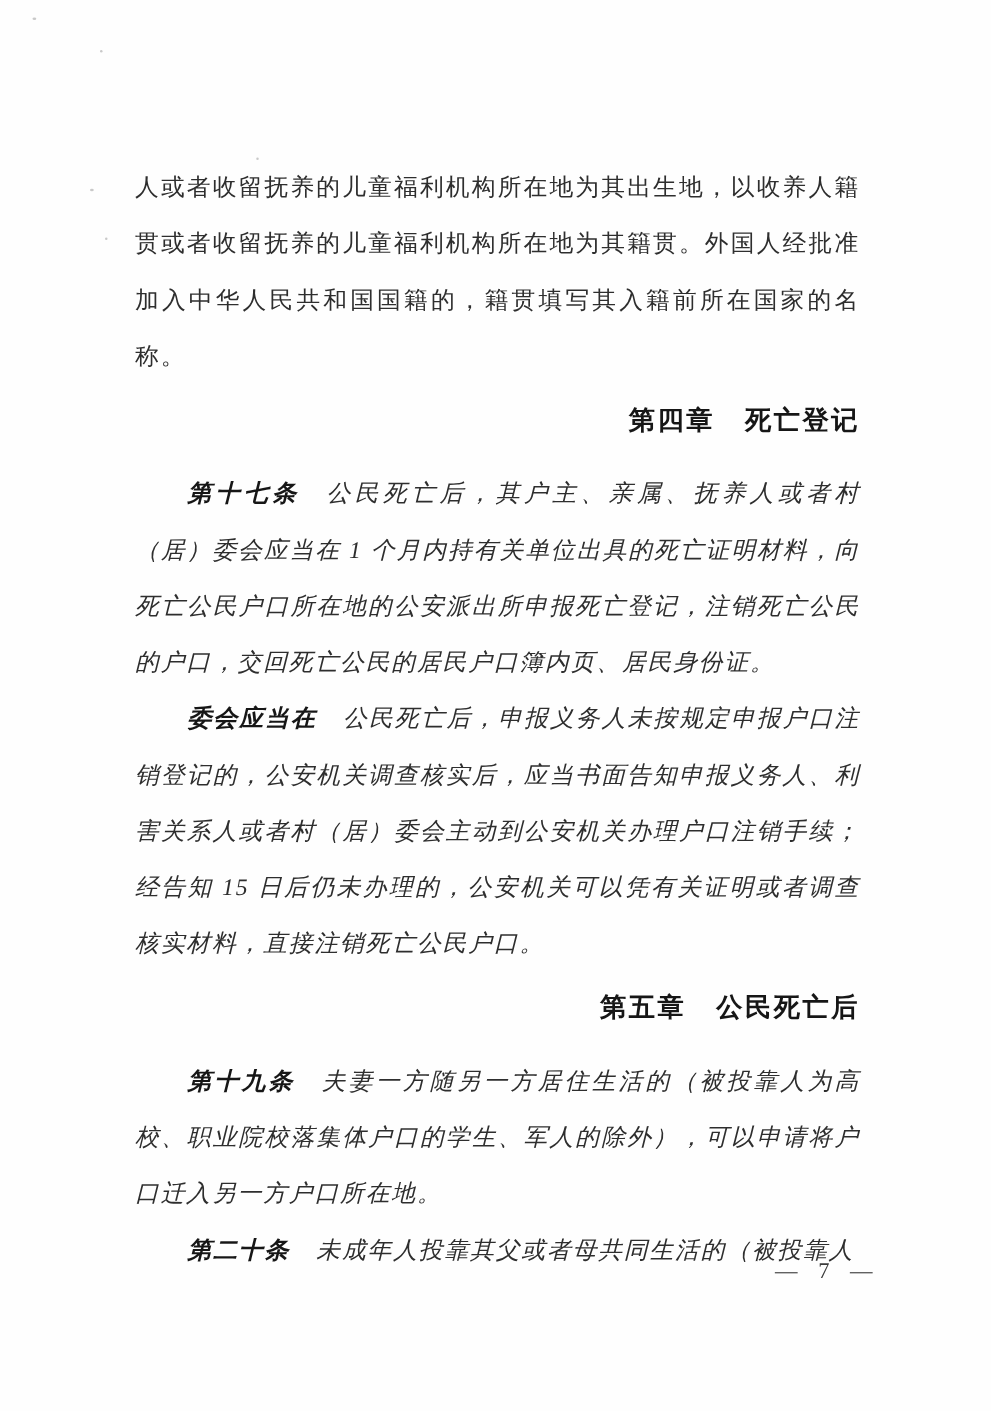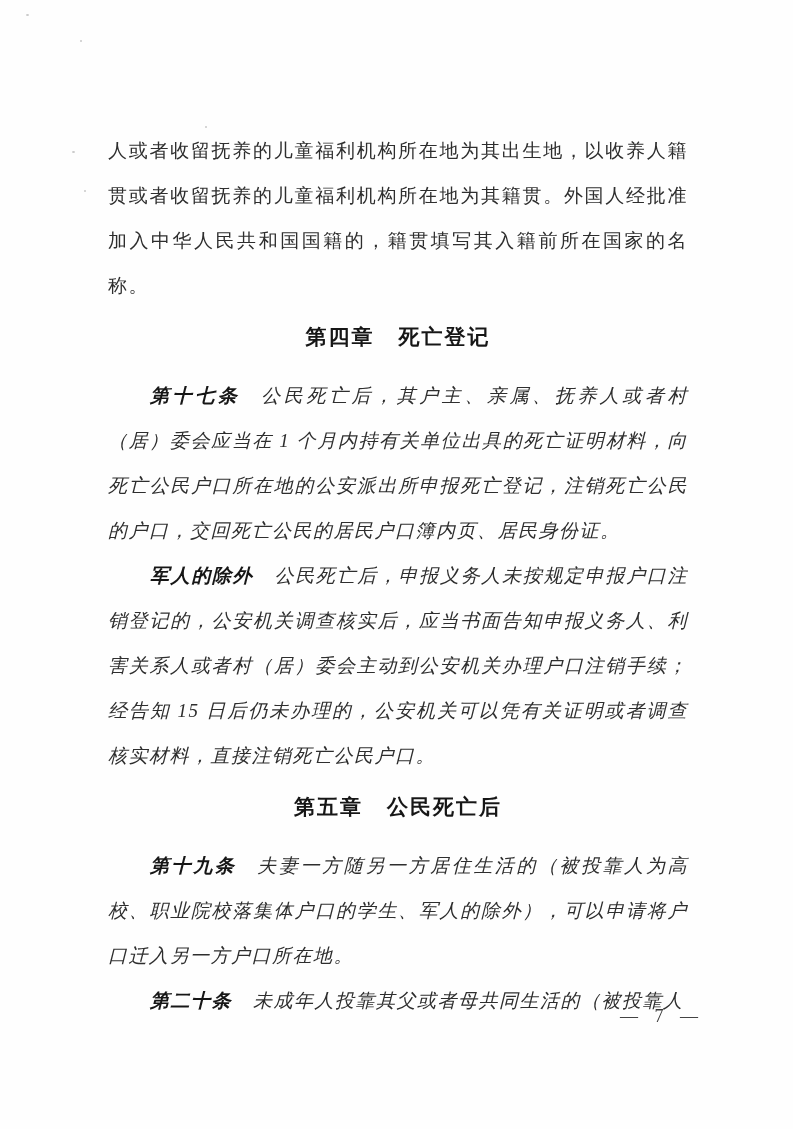--- a/index.html
+++ b/index.html
@@ -43,21 +43,21 @@
     color: #161616;
     margin-right: 21px;
   }
   h2.chapter {
     margin: 6px 0 14px 0;
     font-family: "Liberation Sans", "DejaVu Sans", sans-serif;
     font-size: 21px;
     font-weight: 700;
     line-height: 45px;
     letter-spacing: 2px;
-    text-align: center;
+    text-align: right;
     color: #161616;
   }
   h2.chapter .chapter-num {
     margin-right: 24px;
   }
   .page-number {
     position: absolute;
     right: 126px;
     top: 1006px;
     font-size: 18px;
@@ -95,21 +95,21 @@
 
     <h2 class="chapter">
       <span class="chapter-num">第四章</span><span>死亡登记</span>
     </h2>
 
     <p class="body-par indent">
       <span class="article-num">第十七条</span><span>公民死亡后，其户主、亲属、抚养人或者村（居）委会应当在 1 个月内持有关单位出具的死亡证明材料，向死亡公民户口所在地的公安派出所申报死亡登记，注销死亡公民的户口，交回死亡公民的居民户口簿内页、居民身份证。</span>
     </p>
 
     <p class="body-par indent">
-      <span class="article-num">军人的除外</span><span>公民死亡后，申报义务人未按规定申报户口注销登记的，公安机关调查核实后，应当书面告知申报义务人、利害关系人或者村（居）委会主动到公安机关办理户口注销手续；经告知 15 日后仍未办理的，公安机关可以凭有关证明或者调查核实材料，直接注销死亡公民户口。</span>
+      <span class="article-num">委会应当在</span><span>公民死亡后，申报义务人未按规定申报户口注销登记的，公安机关调查核实后，应当书面告知申报义务人、利害关系人或者村（居）委会主动到公安机关办理户口注销手续；经告知 15 日后仍未办理的，公安机关可以凭有关证明或者调查核实材料，直接注销死亡公民户口。</span>
     </p>
 
     <h2 class="chapter">
       <span class="chapter-num">第五章</span><span>公民死亡后</span>
     </h2>
 
     <p class="body-par indent">
       <span class="article-num">第十九条</span><span>夫妻一方随另一方居住生活的（被投靠人为高校、职业院校落集体户口的学生、军人的除外），可以申请将户口迁入另一方户口所在地。</span>
     </p>
 

